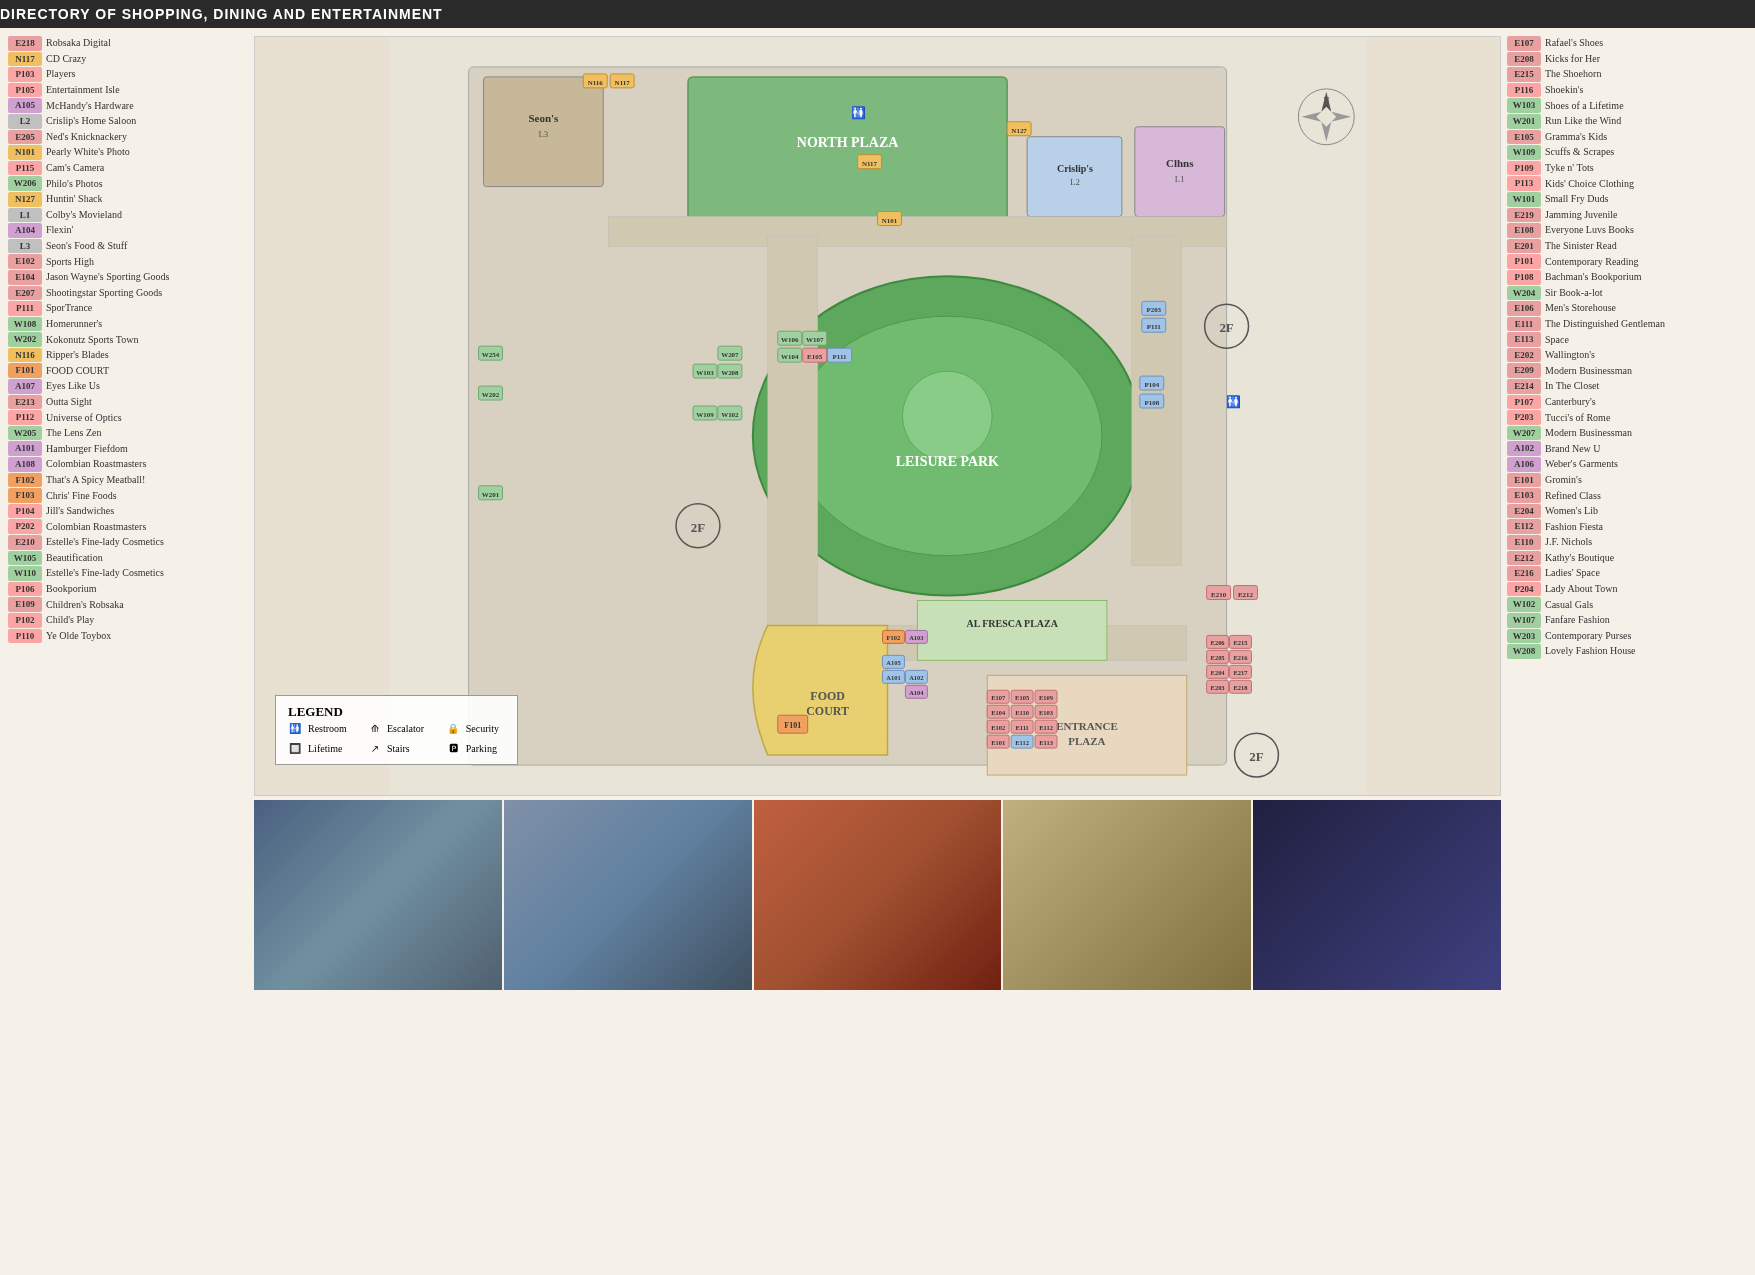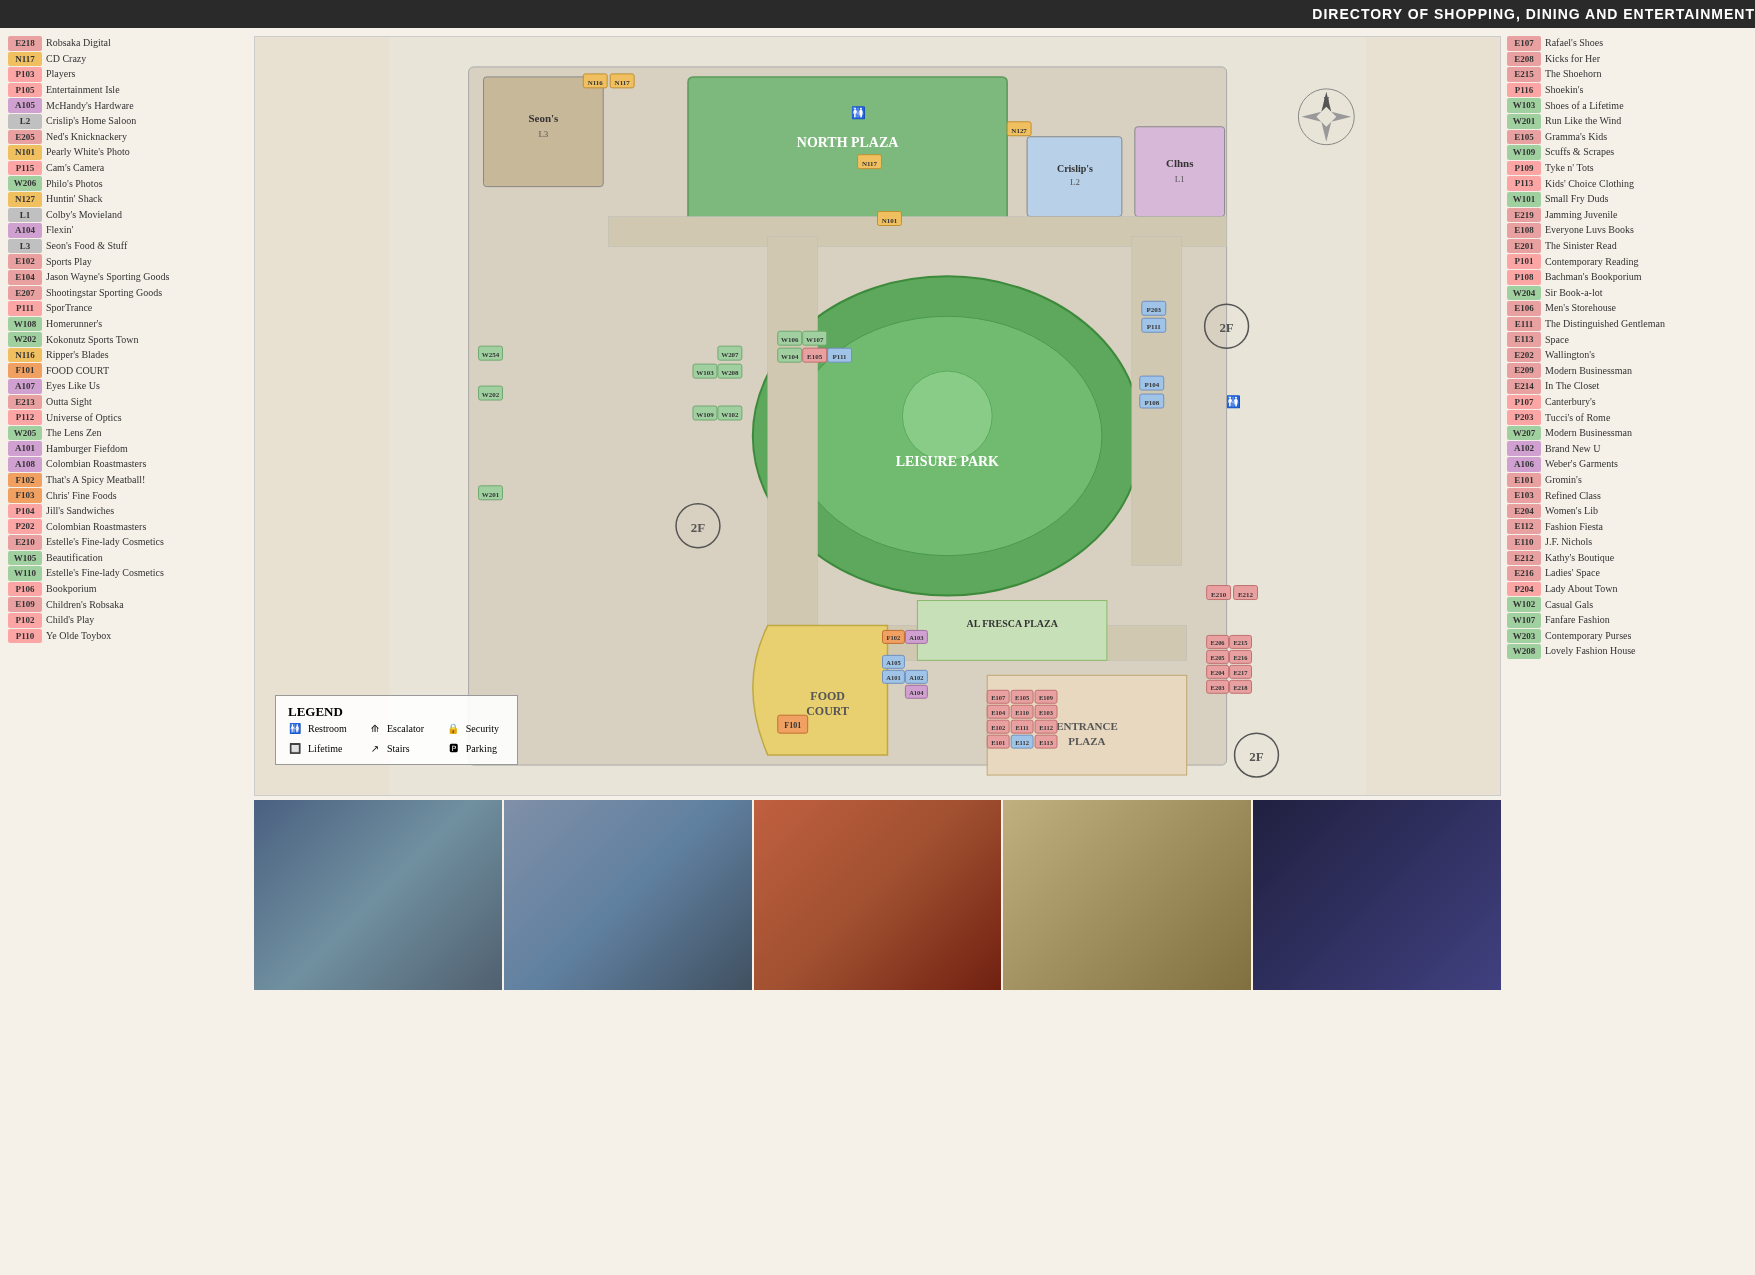--- a/index.html
+++ b/index.html
@@ -5,21 +5,21 @@
     * { margin: 0; padding: 0; box-sizing: border-box; }
     body {
       width: 1755px;
       min-height: 1275px;
       background: #f5f0e8;
       font-family: Arial, sans-serif;
       font-size: 11px;
     }
 
     .page-title {
-      text-align: right;
+      text-align: left;
       background: #2a2a2a;
       color: white;
       padding: 6px 0;
       font-size: 14px;
       font-weight: bold;
       letter-spacing: 1px;
     }
 
     .main-content {
       display: flex;
@@ -203,21 +203,21 @@
         <div class="dir-item">
           <span class="dir-badge badge-A">A104</span>
           <span class="dir-name">Flexin'</span>
         </div>
         <div class="dir-item">
           <span class="dir-badge badge-L">L3</span>
           <span class="dir-name">Seon's Food &amp; Stuff</span>
         </div>
         <div class="dir-item">
           <span class="dir-badge badge-E">E102</span>
-          <span class="dir-name">Sports Play</span>
+          <span class="dir-name">Sports High</span>
         </div>
         <div class="dir-item">
           <span class="dir-badge badge-E">E104</span>
           <span class="dir-name">Jason Wayne's Sporting Goods</span>
         </div>
         <div class="dir-item">
           <span class="dir-badge badge-E">E207</span>
           <span class="dir-name">Shootingstar Sporting Goods</span>
         </div>
         <div class="dir-item">

